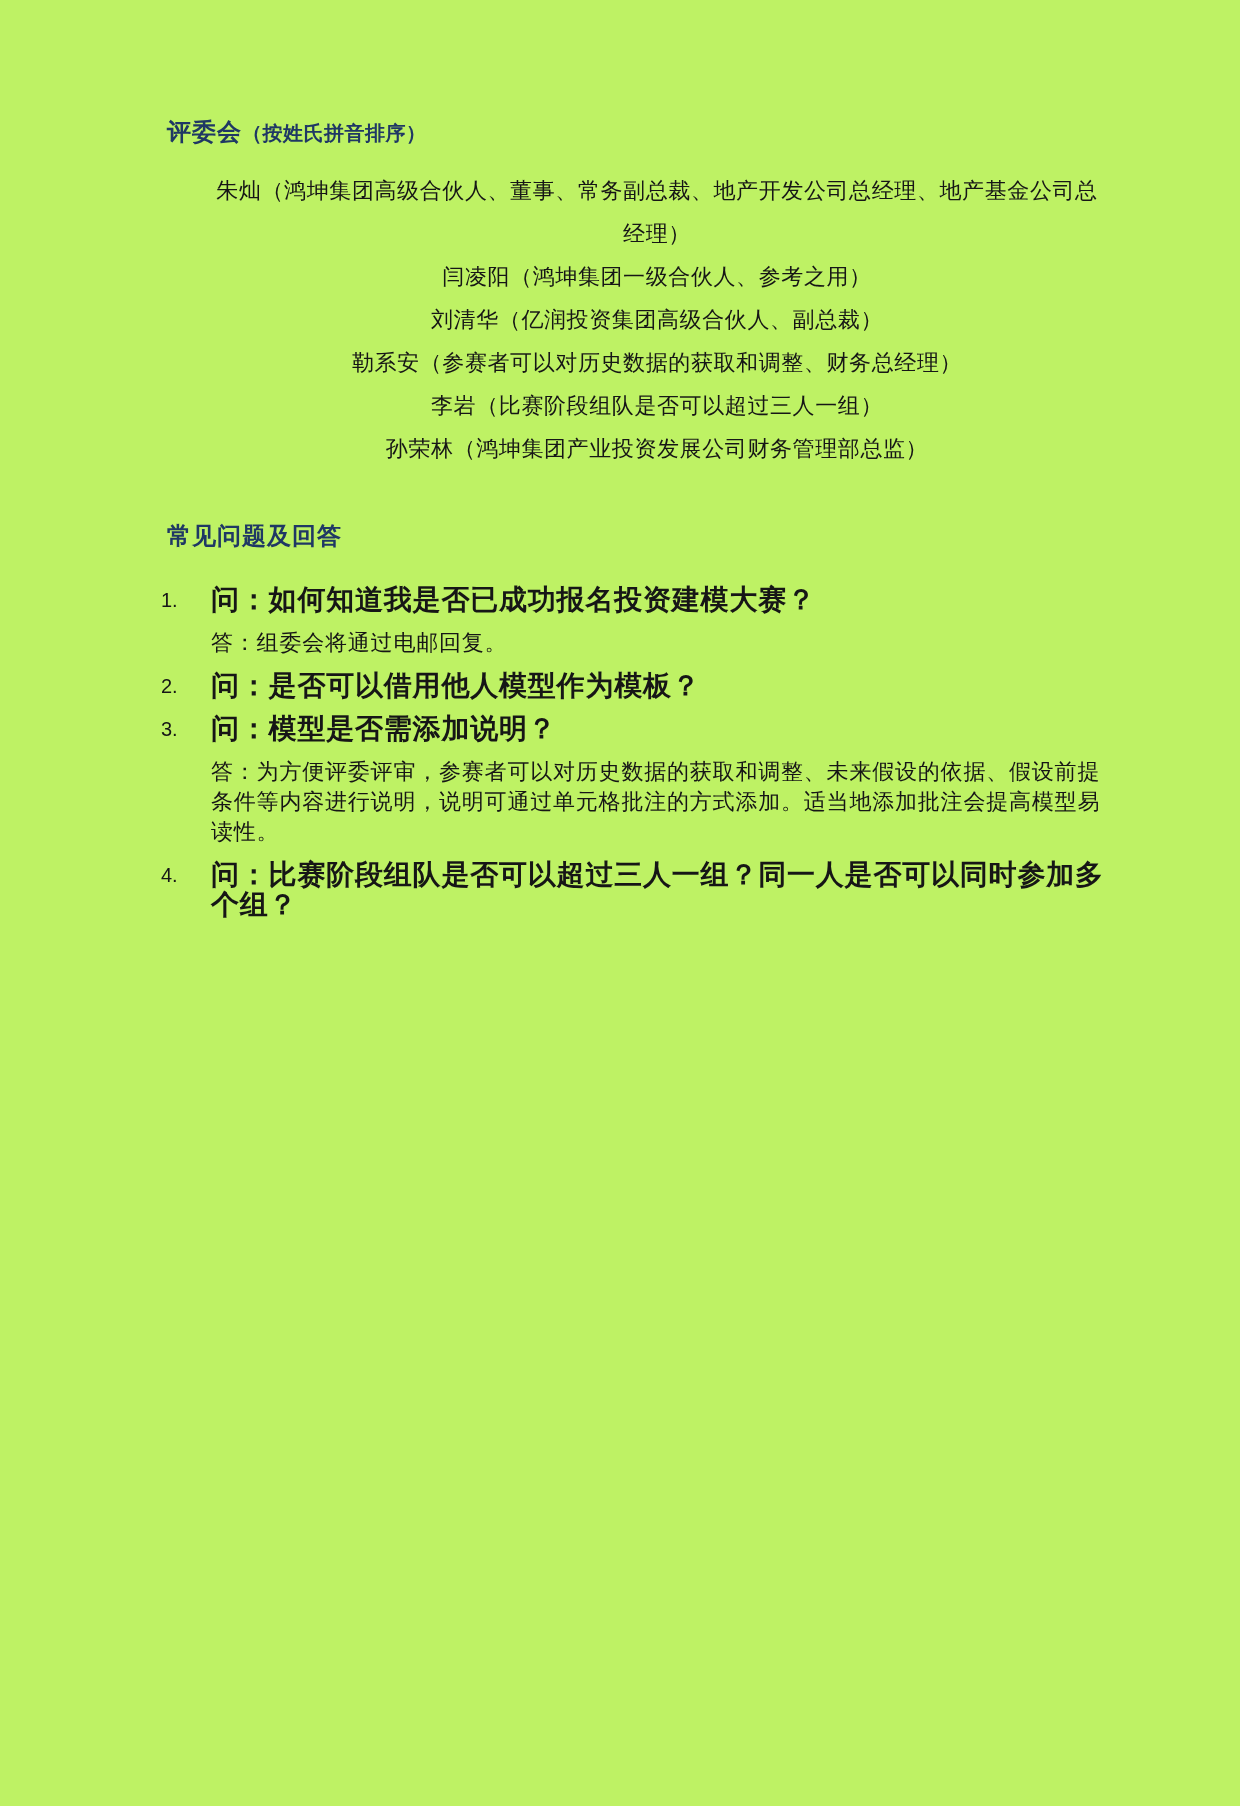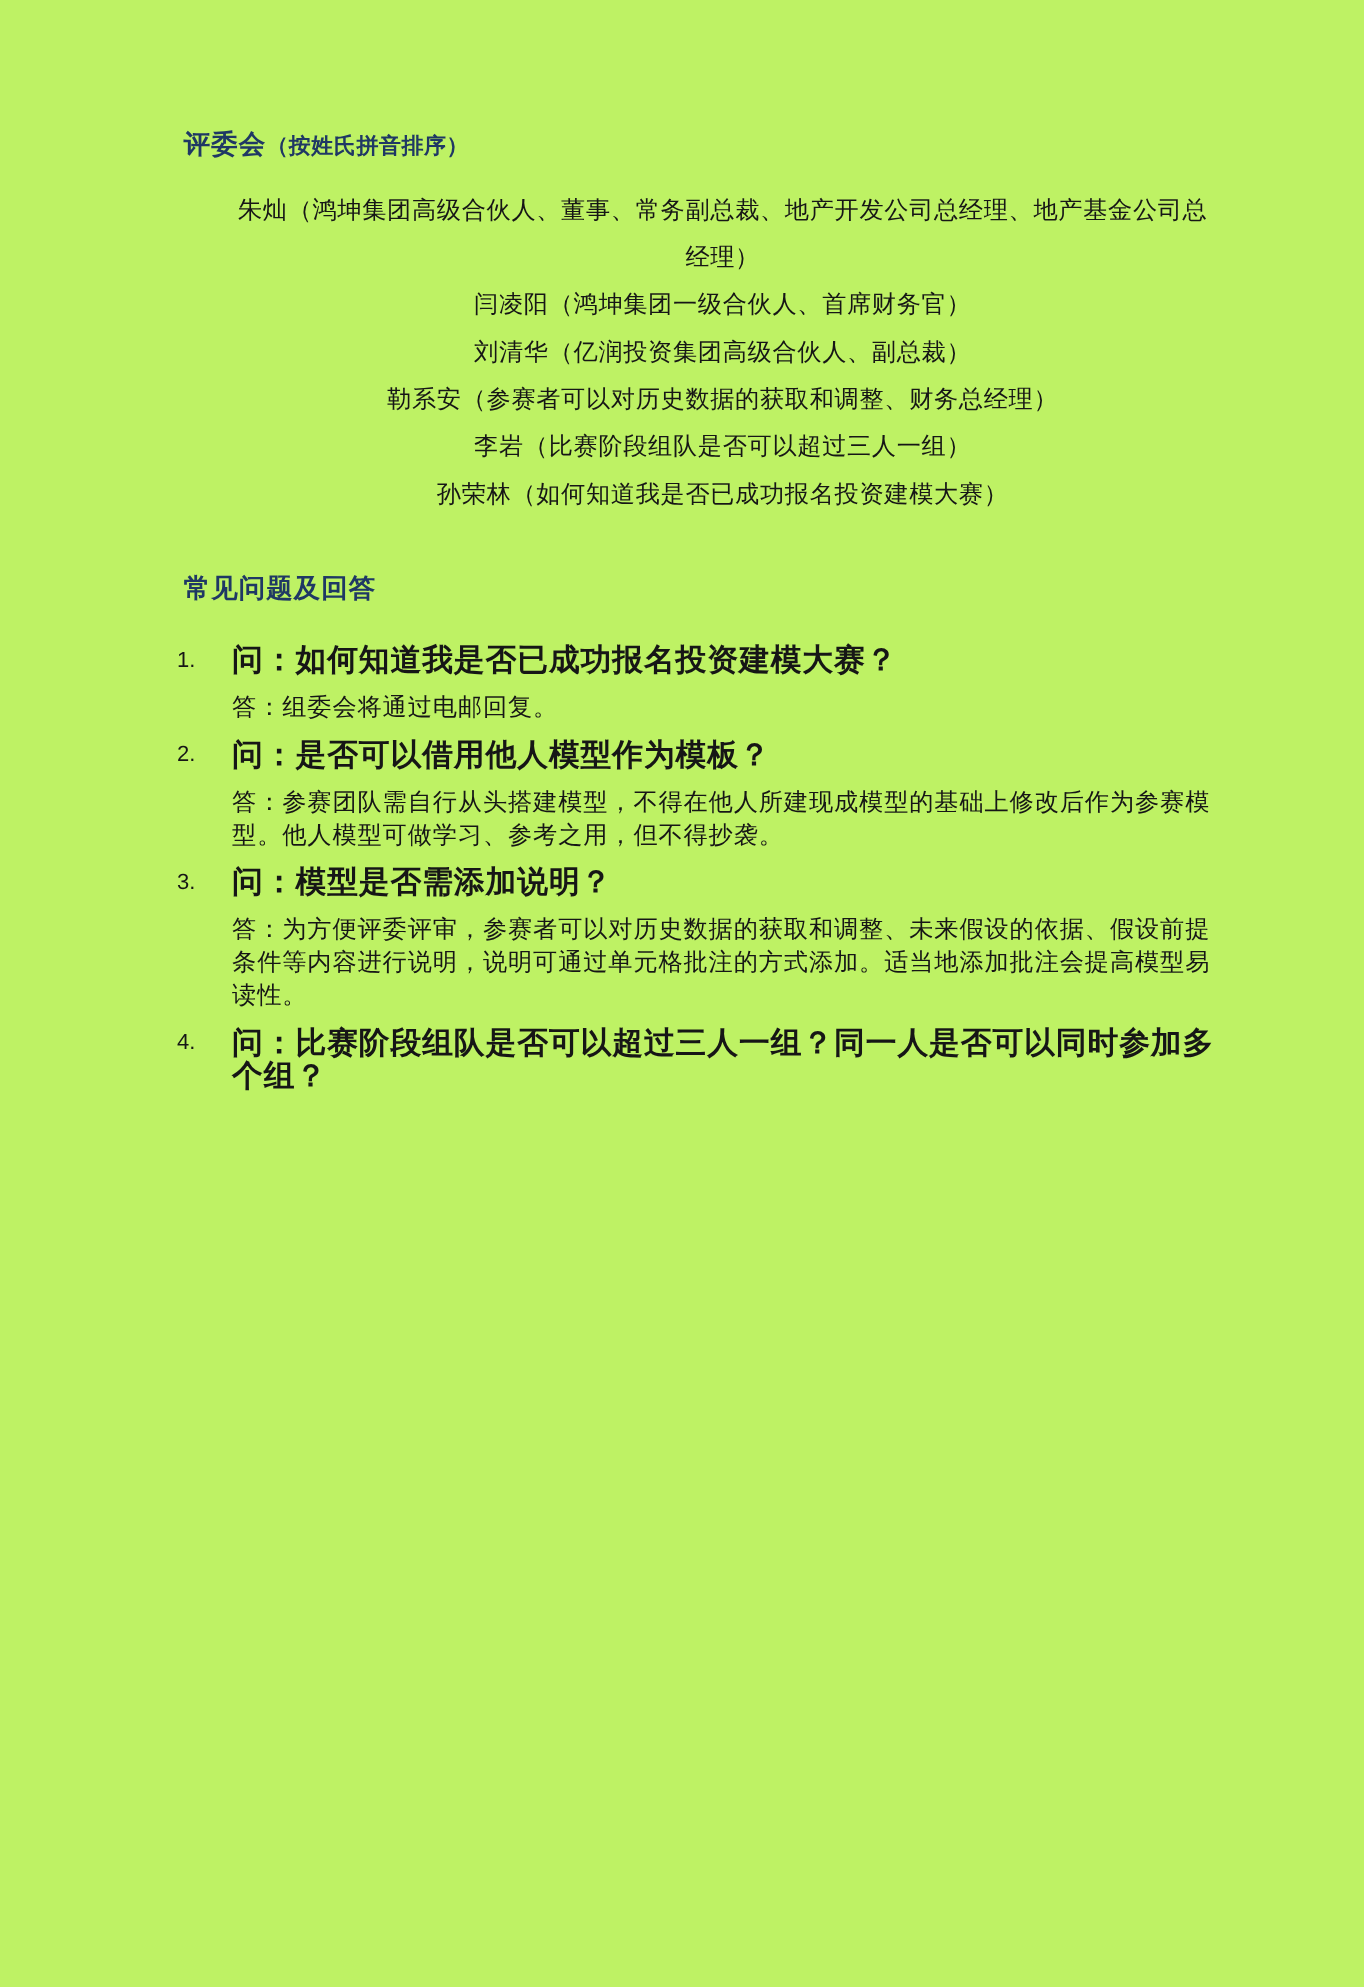--- a/index.html
+++ b/index.html
@@ -91,44 +91,43 @@
 </style>
 </head>
 <body>
 
 <div class="page">
 
   <h2 class="section-title"><span>评委会</span><span class="title-suffix">（按姓氏拼音排序）</span></h2>
 
   <div class="judges-list">
     <p class="judge-entry">朱灿（鸿坤集团高级合伙人、董事、常务副总裁、地产开发公司总经理、地产基金公司总经理）</p>
-    <p class="judge-entry">闫凌阳（鸿坤集团一级合伙人、首席财务官）</p>
+    <p class="judge-entry">闫凌阳（鸿坤集团一级合伙人、参考之用）</p>
     <p class="judge-entry">刘清华（亿润投资集团高级合伙人、副总裁）</p>
     <p class="judge-entry">勒系安（参赛者可以对历史数据的获取和调整、财务总经理）</p>
     <p class="judge-entry">李岩（比赛阶段组队是否可以超过三人一组）</p>
-    <p class="judge-entry">孙荣林（如何知道我是否已成功报名投资建模大赛）</p>
+    <p class="judge-entry">孙荣林（鸿坤集团产业投资发展公司财务管理部总监）</p>
   </div>
 
   <h2 class="section-title faq-title">常见问题及回答</h2>
 
   <div class="faq-list">
 
     <div class="faq-item">
       <div class="faq-num">1.</div>
       <div class="faq-body">
         <p class="faq-q">问：如何知道我是否已成功报名投资建模大赛？</p>
         <p class="faq-a">答：组委会将通过电邮回复。</p>
       </div>
     </div>
 
     <div class="faq-item">
       <div class="faq-num">2.</div>
       <div class="faq-body">
         <p class="faq-q">问：是否可以借用他人模型作为模板？</p>
-        <p class="faq-a">答：参赛团队需自行从头搭建模型，不得在他人所建现成模型的基础上修改后作为参赛模型。他人模型可做学习、参考之用，但不得抄袭。</p>
       </div>
     </div>
 
     <div class="faq-item">
       <div class="faq-num">3.</div>
       <div class="faq-body">
         <p class="faq-q">问：模型是否需添加说明？</p>
         <p class="faq-a">答：为方便评委评审，参赛者可以对历史数据的获取和调整、未来假设的依据、假设前提条件等内容进行说明，说明可通过单元格批注的方式添加。适当地添加批注会提高模型易读性。</p>
       </div>
     </div>

